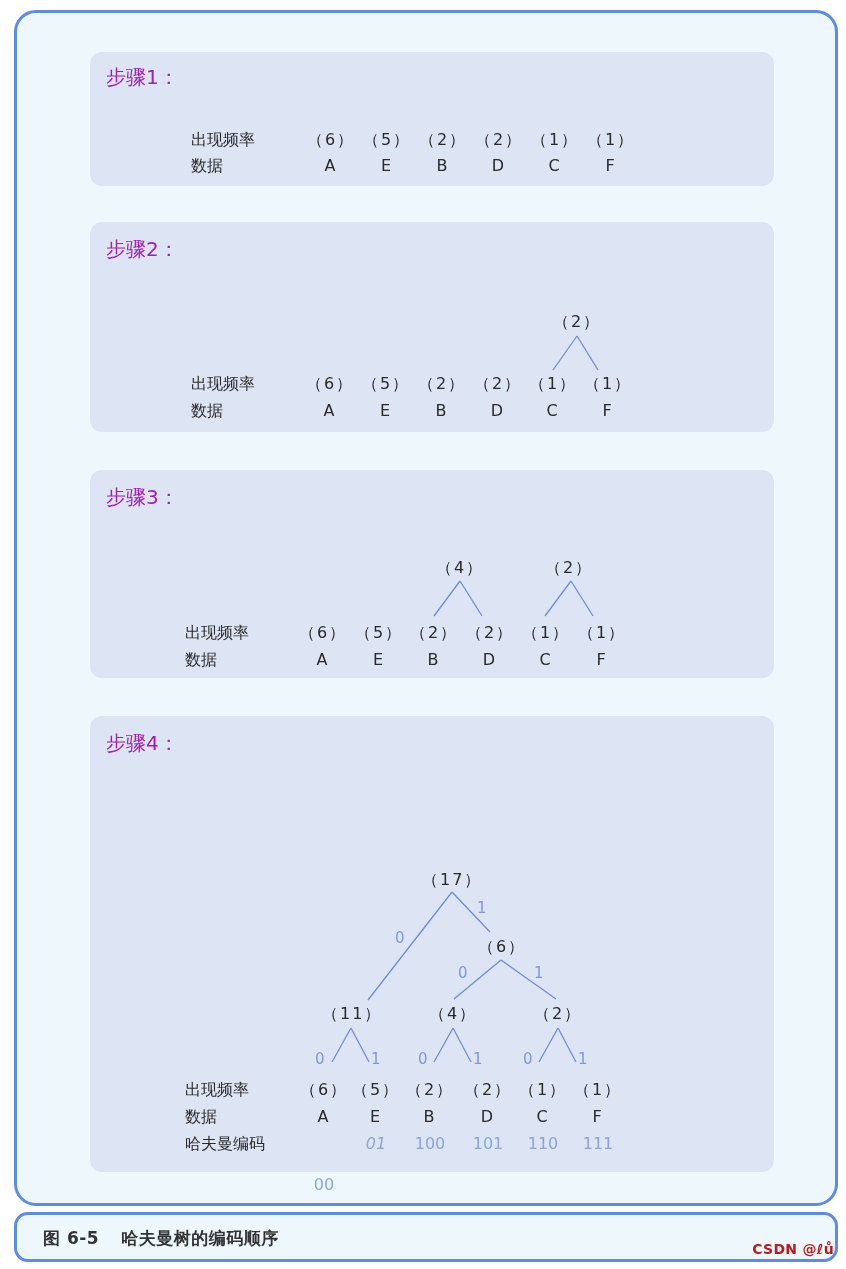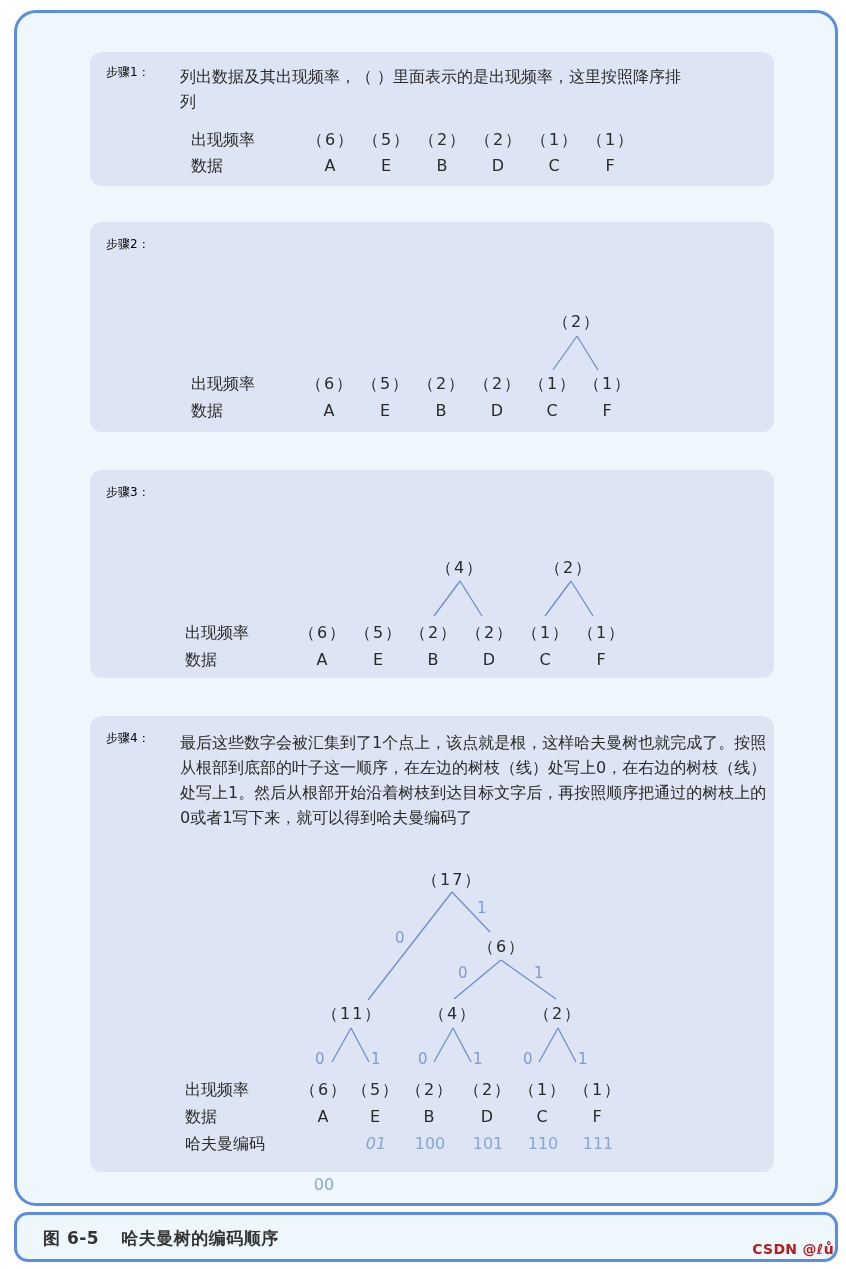--- a/index.html
+++ b/index.html
@@ -6,38 +6,37 @@
   body { width:846px; height:1269px; background:#ffffff; position:relative; overflow:hidden;
          font-family:"DejaVu Sans","Liberation Sans",sans-serif; color:#2a2a2a; }
   .outer { position:absolute; left:14px; top:10px; width:824px; height:1196px;
            background:#eef8fc; border:3px solid #5b8de3; border-radius:22px; box-sizing:border-box; }
   .caption { position:absolute; left:14px; top:1212px; width:824px; height:50px;
              background:#eef8fc; border:3px solid #5b8de3; border-radius:14px; box-sizing:border-box; }
   .caption-text { position:absolute; left:26px; top:12px; font-size:17px; font-weight:bold; color:#333; letter-spacing:0.5px; }
   .caption-text .num { margin-right:22px; }
   .watermark { position:absolute; right:12px; top:1241px; font-size:14px; color:#b91c1c; letter-spacing:0.3px;font-weight:bold; }
   .panel { position:absolute; left:90px; width:684px; background:#dde4f4; border-radius:12px; }
-  .step-label { position:absolute; left:16px; font-size:12px; color:#000000; white-space:nowrap; }
+  .step-label { position:absolute; left:16px; font-size:20px; color:#a21caf; white-space:nowrap; }
   .step-text { position:absolute; left:90px; font-size:16px; line-height:25px; color:#2a2a2a; width:585px; }
   .row-label { position:absolute; font-size:16px; color:#2a2a2a; white-space:nowrap; }
   .cell { position:absolute; font-size:16px; color:#2a2a2a; text-align:center; width:56px; white-space:nowrap; letter-spacing:2px; }
   .code { color:#8aa6d6; letter-spacing:0; }
   .edge-label { position:absolute; font-size:15px; color:#7f9bcf; }
   svg.lines { position:absolute; left:0; top:0; overflow:visible; }
   svg.lines line { stroke:#6f8ecf; stroke-width:1.3; }
   .node { position:absolute; font-size:16px; color:#2a2a2a; text-align:center; width:60px; letter-spacing:2px; }
 </style>
 </head>
 <body>
 
 <div class="outer"></div>
 
 <div class="panel" style="top:52px;height:134px;">
   <span class="step-label" style="top:12px;">步骤1：</span>
-  <div class="step-text" style="top:12px;width:510px;">列出数据及其出现频率，（ ）里面表示的是出现频率，这里按照降序排列</div>
   <span class="row-label" style="left:101px;top:78px;">出现频率</span>
   <span class="row-label" style="left:101px;top:104px;">数据</span>
   <span class="cell" style="left:213px;top:78px;">（6）</span>
   <span class="cell" style="left:269px;top:78px;">（5）</span>
   <span class="cell" style="left:325px;top:78px;">（2）</span>
   <span class="cell" style="left:381px;top:78px;">（2）</span>
   <span class="cell" style="left:437px;top:78px;">（1）</span>
   <span class="cell" style="left:493px;top:78px;">（1）</span>
   <span class="cell" style="left:213px;top:104px;">A</span>
   <span class="cell" style="left:269px;top:104px;">E</span>
@@ -91,21 +90,20 @@
   <span class="cell" style="left:205px;top:180px;">A</span>
   <span class="cell" style="left:261px;top:180px;">E</span>
   <span class="cell" style="left:316px;top:180px;">B</span>
   <span class="cell" style="left:372px;top:180px;">D</span>
   <span class="cell" style="left:428px;top:180px;">C</span>
   <span class="cell" style="left:484px;top:180px;">F</span>
 </div>
 
 <div class="panel" style="top:716px;height:456px;">
   <span class="step-label" style="top:14px;">步骤4：</span>
-  <div class="step-text" style="top:14px;width:588px;">最后这些数字会被汇集到了1个点上，该点就是根，这样哈夫曼树也就完成了。按照从根部到底部的叶子这一顺序，在左边的树枝（线）处写上0，在右边的树枝（线）处写上1。然后从根部开始沿着树枝到达目标文字后，再按照顺序把通过的树枝上的0或者1写下来，就可以得到哈夫曼编码了</div>
 
   <span class="node" style="left:332px;top:154px;">（17）</span>
   <span class="node" style="left:382px;top:221px;">（6）</span>
   <span class="node" style="left:232px;top:288px;">（11）</span>
   <span class="node" style="left:333px;top:288px;">（4）</span>
   <span class="node" style="left:438px;top:288px;">（2）</span>
 
   <svg class="lines" width="684" height="456">
     <line x1="362" y1="176" x2="278" y2="284"></line>
     <line x1="362" y1="176" x2="400" y2="216"></line>

